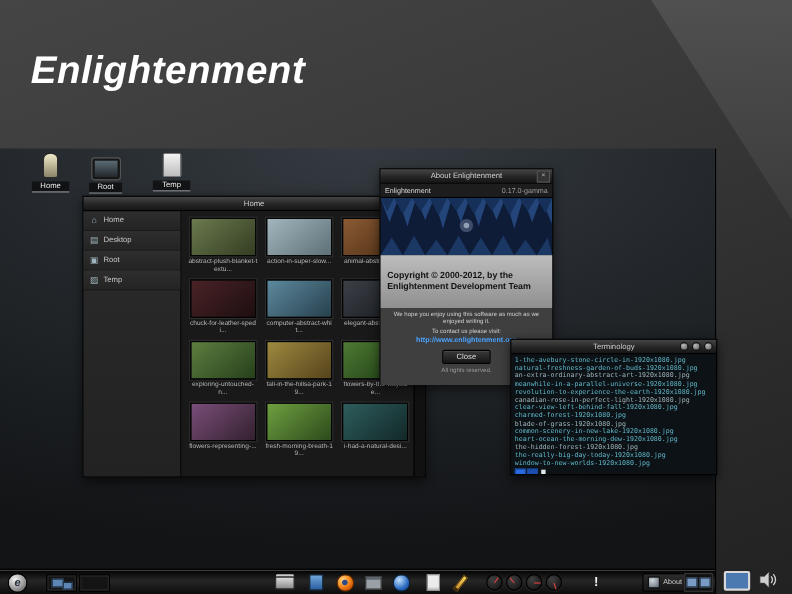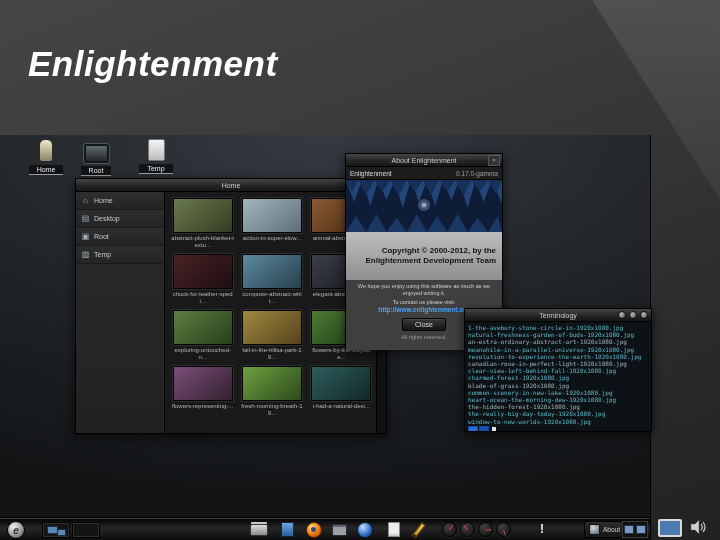--- a/index.html
+++ b/index.html
@@ -59,21 +59,21 @@
 
   
   .about{left:345px;top:18px;width:156px;height:195px;z-index:2;background:#2a2a2a;}
   .about-head{height:12px;display:flex;align-items:center;justify-content:space-between;
     padding:0 4px;background:#1d1d1d;border-bottom:1px solid #000;}
   .about-head .an{font-size:6.5px;color:#ddd;}
   .about-head .av{font-size:6.5px;color:#9f9f9f;}
   .about-logo{height:52px;overflow:hidden;}
   .about-logo svg{display:block;width:100%;height:100%;}
   .about-copy{height:48px;background:linear-gradient(#bdbdbd,#8f8f8f);
-    display:flex;align-items:center;justify-content:center;text-align:right;
+    display:flex;align-items:center;justify-content:center;text-align:left;
     font-size:8px;font-weight:bold;color:#121212;line-height:1.25;padding:0 6px;box-sizing:border-box;}
   .about-foot{background:#3f3f3f;text-align:center;padding:3px 5px 0;box-sizing:border-box;height:70px;}
   .about-msg{font-size:5.5px;color:#cfcfcf;line-height:1.25;}
   .about-contact{font-size:5.5px;color:#cfcfcf;margin-top:2px;}
   .about-url{font-size:6.5px;font-weight:bold;color:#4aa3ff;margin-top:1px;}
   .about-close{display:inline-block;margin-top:3px;padding:2px 12px;font-size:7px;color:#ddd;
     background:linear-gradient(#3a3a3a,#151515);border:1px solid #000;border-radius:2px;
     box-shadow:0 1px 0 rgba(255,255,255,.08) inset;}
   .about-rights{font-size:5.5px;color:#9a9a9a;margin-top:3px;}
 

